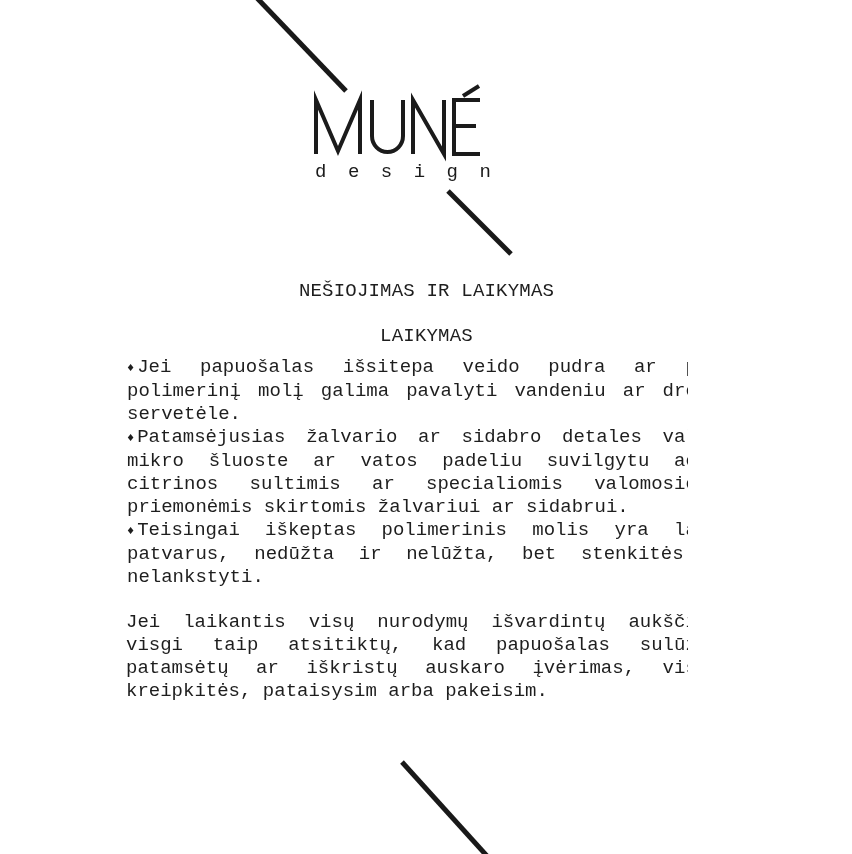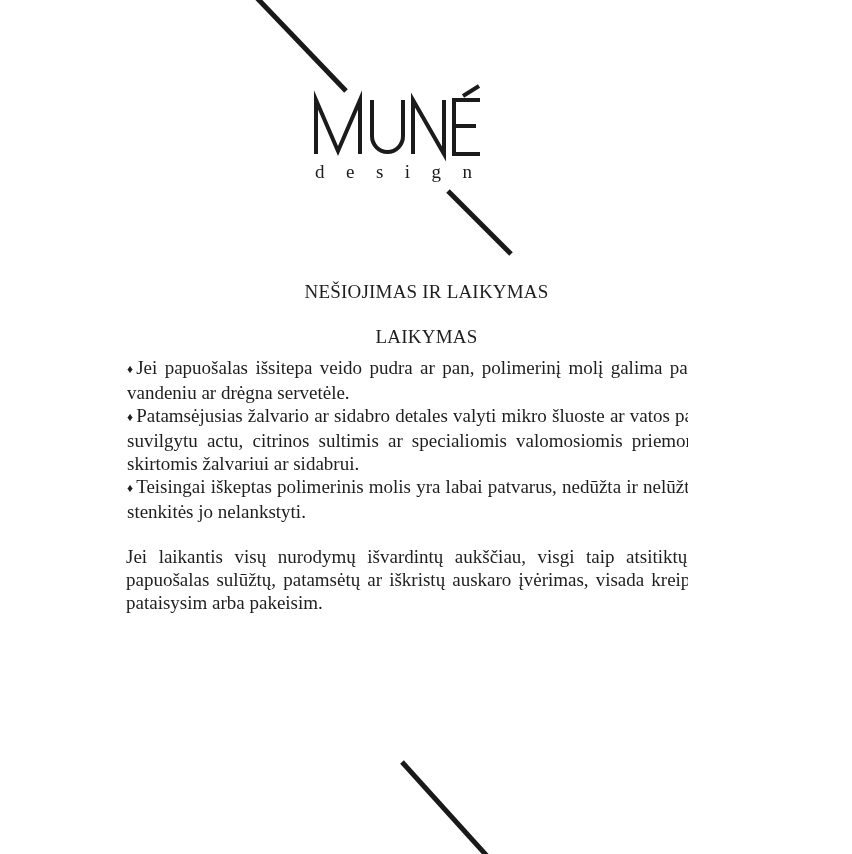--- a/index.html
+++ b/index.html
@@ -1,21 +1,21 @@
 <!DOCTYPE html>
 <html lang="lt"><head>
 <meta charset="utf-8">
 <style>
   html,body{margin:0;padding:0;background:#fff;}
   .page{
     position:relative;
     width:688px;height:854px;
     background:#ffffff;
     overflow:hidden;
-    font-family:Liberation Serif, serif;
+    font-family:Liberation Mono, monospace;
     color:#1c1c1c;
   }
   .artwork{position:absolute;left:0;top:0;width:852px;height:854px;pointer-events:none;}
   .sr-only{
     position:absolute;width:1px;height:1px;overflow:hidden;
     clip:rect(0 0 0 0);white-space:nowrap;
   }
   .design-sub{
     position:absolute;left:315px;top:162px;
     font-size:19px;line-height:20px;

